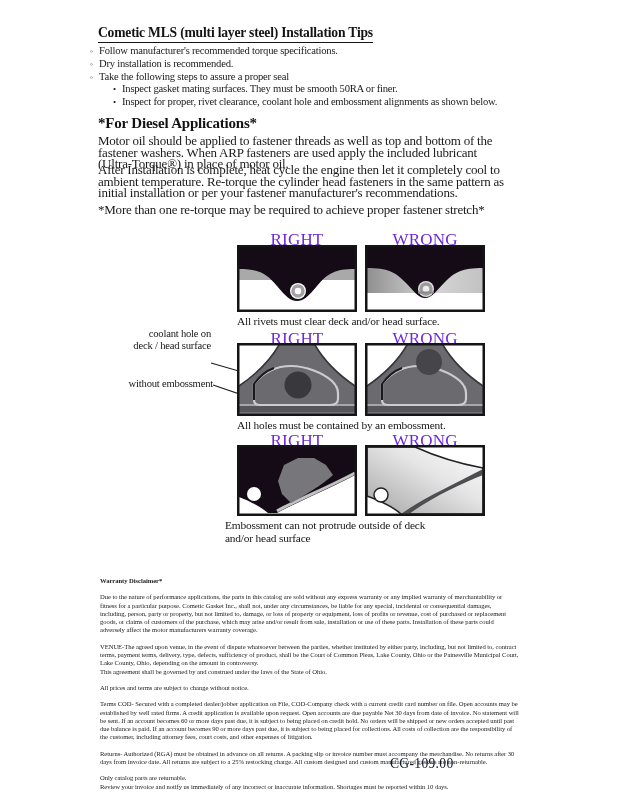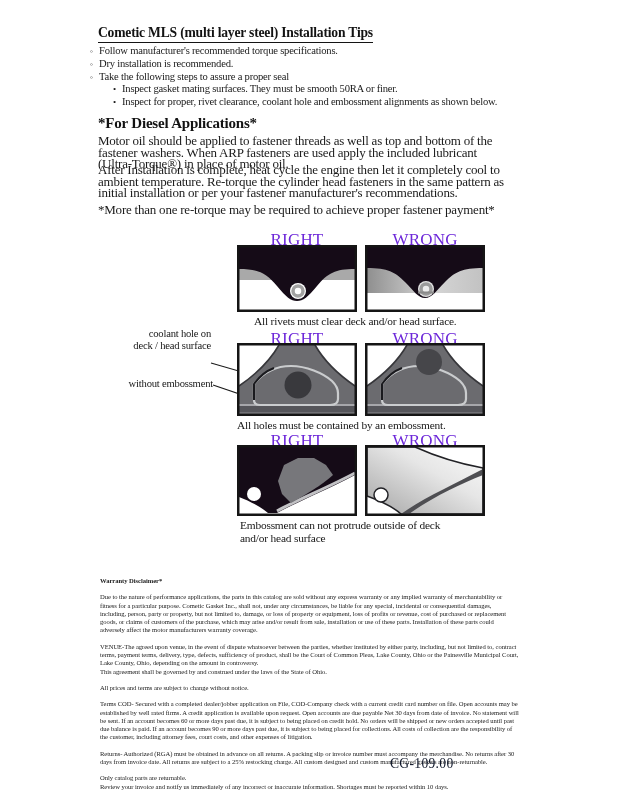--- a/index.html
+++ b/index.html
@@ -55,21 +55,21 @@
     </div>
     <div class="bullet-row sub">
       <span class="marker">•</span>
       <span>Inspect for proper, rivet clearance, coolant hole and embossment alignments as shown below.</span>
     </div>
   </div>
 
   <div class="abs diesel-heading">*For Diesel Applications*</div>
   <div class="abs body-p" style="top:135px;">Motor oil should be applied to fastener threads as well as top and bottom of the fastener washers. When ARP fasteners are used apply the included lubricant (Ultra-Torque®) in place of motor oil.</div>
   <div class="abs body-p" style="top:164px;">After Installation is complete, heat cycle the engine then let it completely cool to ambient temperature. Re-torque the cylinder head fasteners in the same pattern as initial installation or per your fastener manufacturer's recommendations.</div>
-  <div class="abs body-p" style="top:204px;">*More than one re-torque may be required to achieve proper fastener payment*</div>
+  <div class="abs body-p" style="top:204px;">*More than one re-torque may be required to achieve proper fastener stretch*</div>
 
   <div class="abs dg-header" style="left:237px;top:230px;">RIGHT</div>
   <div class="abs dg-header" style="left:365px;top:230px;">WRONG</div>
 
   <div class="abs" style="left:237px;top:245px;">
     <svg width="120" height="67" viewBox="0 0 120 67">
       <rect x="1" y="1" width="118" height="65" fill="#ffffff"></rect>
       <rect x="2" y="24" width="116" height="11" fill="#a9a9a9"></rect>
       <path d="M2,2 H118 V24 C98,24 91,28 80,41 C71,52 66,56 60,56 C54,56 49,52 40,41 C29,28 22,24 2,24 Z" fill="#150b17"></path>
       <circle cx="61" cy="46" r="8" fill="#ffffff"></circle>
@@ -90,21 +90,21 @@
       <rect x="1" y="1" width="118" height="65" fill="#ffffff"></rect>
       <rect x="2" y="23" width="116" height="25" fill="url(#gA)"></rect>
       <path d="M2,2 H118 V23 C97,23 90,27 80,37 C71,46 67,53 60,53 C53,53 49,46 40,37 C30,27 23,23 2,23 Z" fill="#150b17"></path>
       <circle cx="61" cy="44" r="8" fill="#e3e3e3"></circle>
       <circle cx="61" cy="44" r="5" fill="#ededed" stroke="#9b9b9b" stroke-width="3.5"></circle>
       <line x1="53" y1="47.5" x2="69" y2="47.5" stroke="#8a8a8a" stroke-width="2"></line>
       <rect x="1.25" y="1.25" width="117.5" height="64.5" fill="none" stroke="#151515" stroke-width="2.5"></rect>
     </svg>
   </div>
 
-  <div class="abs dg-caption" style="left:254px;top:315px;">All rivets must clear deck and/or head surface.</div>
+  <div class="abs dg-caption" style="left:237px;top:315px;">All rivets must clear deck and/or head surface.</div>
 
   <div class="abs dg-header" style="left:237px;top:329px;">RIGHT</div>
   <div class="abs dg-header" style="left:365px;top:329px;">WRONG</div>
 
   <div class="abs callout" style="right:407px;top:328px;">
     <div>coolant hole on</div>
     <div>deck / head surface</div>
   </div>
   <div class="abs callout" style="right:405px;top:378px;">without embossment</div>
 
@@ -173,21 +173,21 @@
         </linearGradient>
       </defs>
       <rect x="1" y="1" width="118" height="69" fill="#ffffff"></rect>
       <path d="M2,2 H50 C70,11 96,19 118,23 V69 H36 C26,60 13,55 2,51 Z" fill="url(#gB)" stroke="#222226" stroke-width="1.5"></path>
       <path d="M118,24 C88,40 60,52 36,69 L44,69 C66,53 95,39 118,30 Z" fill="#4e4e52"></path>
       <circle cx="16" cy="50" r="7" fill="#ffffff" stroke="#222226" stroke-width="1.5"></circle>
       <rect x="1.25" y="1.25" width="117.5" height="68.5" fill="none" stroke="#151515" stroke-width="2.5"></rect>
     </svg>
   </div>
 
-  <div class="abs dg-caption" style="left:240px;top:519px;line-height:13px;">
+  <div class="abs dg-caption" style="left:225px;top:519px;line-height:13px;">
     <div>Embossment can not protrude outside of deck</div>
     <div>and/or head surface</div>
   </div>
 
   <div class="abs fineprint">
     <div class="fp-head">Warranty Disclaimer*</div>
     <div class="fp">Due to the nature of performance applications, the parts in this catalog are sold without any express warranty or any implied warranty of merchantability or fitness for a particular purpose.  Cometic Gasket Inc., shall not, under any circumstances, be liable for any special, incidental or consequential damages, including, person, party or property, but not limited to, damage, or loss of property or equipment, loss of profits or revenue, cost of purchased or replacement goods, or claims of customers of the purchase, which may arise and/or result from sale, installation or use of these parts.  Installation of these parts could adversely affect the motor manufacturers warranty coverage.</div>
     <div class="fp tight">VENUE-The agreed upon venue, in the event of dispute whatsoever between the parties, whether instituted by either party, including, but not limited to, contract terms, payment terms, delivery, type, defects, sufficiency of product, shall be the Court of Common Pleas, Lake County, Ohio or the Painesville Municipal Court, Lake County, Ohio, depending on the amount in controversy.</div>
     <div class="fp">This agreement shall be governed by and construed under the laws of the State of Ohio.</div>
     <div class="fp">All prices and terms are subject to change without notice.</div>

